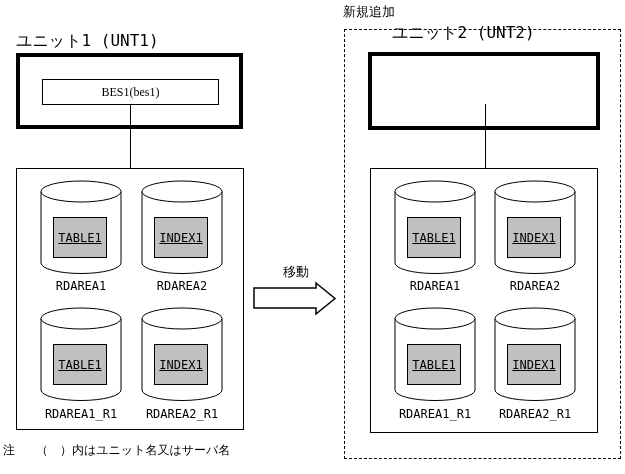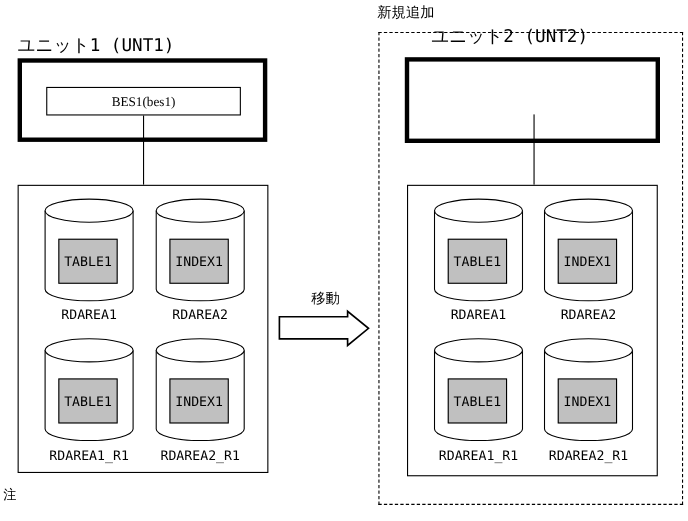--- a/index.html
+++ b/index.html
@@ -16,21 +16,21 @@
   .bes-box{
     border:1px solid #000;box-sizing:border-box;background:#fff;
     font-size:12px;text-align:center;display:flex;align-items:center;justify-content:center;font-family:Liberation Serif, serif;
   }
   .vline{width:1px;background:#000;}
   .cylinder{width:82px;height:94px;}
   .cylinder svg{display:block;}
   .obj-box{
     position:absolute;left:13px;top:37px;width:52px;height:39px;
     border:1px solid #000;box-sizing:content-box;
-    font-size:12px;display:flex;align-items:center;justify-content:center;
+    font-size:12px;display:flex;align-items:center;justify-content:center;text-decoration:underline;
   }
   .cyl-label{width:82px;text-align:center;font-size:12px;line-height:13px;white-space:pre;}
   .move-label{width:84px;text-align:center;}
   .note{font-size:12px;line-height:14px;white-space:pre;}
 </style>
 </head>
 <body>
 
 <div class="page">
 
@@ -124,14 +124,15 @@
     <svg width="82" height="94" viewBox="0 0 82 94">
       <path d="M1,11.5 V83 A40,10.5 0 0 0 81,83 V11.5" fill="#fff" stroke="#000" stroke-width="1"></path>
       <ellipse cx="41" cy="11.5" rx="40" ry="10.5" fill="#fff" stroke="#000" stroke-width="1"></ellipse>
     </svg>
     <div class="obj-box" style="background: rgb(192, 192, 192);">INDEX1</div>
   </div>
   <div class="abs cyl-label" style="left:394px;top:408px;">RDAREA1_R1</div>
   <div class="abs cyl-label" style="left:494px;top:408px;">RDAREA2_R1</div>
 
   <div class="abs note" style="left:3px;top:443px;">注</div>
+  <div class="abs note" style="left:36px;top:443px;">（　）内はユニット名又はサーバ名</div>
 
 </div>
 
 </body></html>

